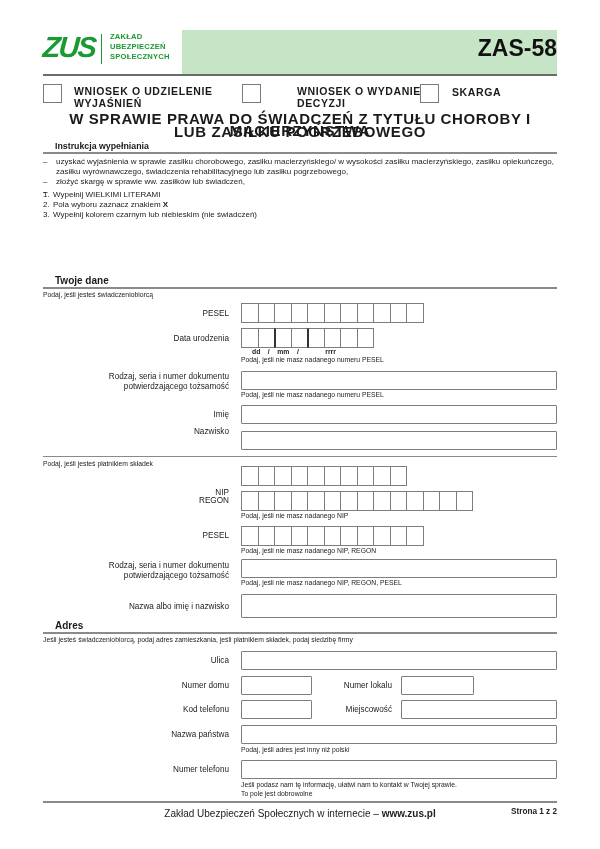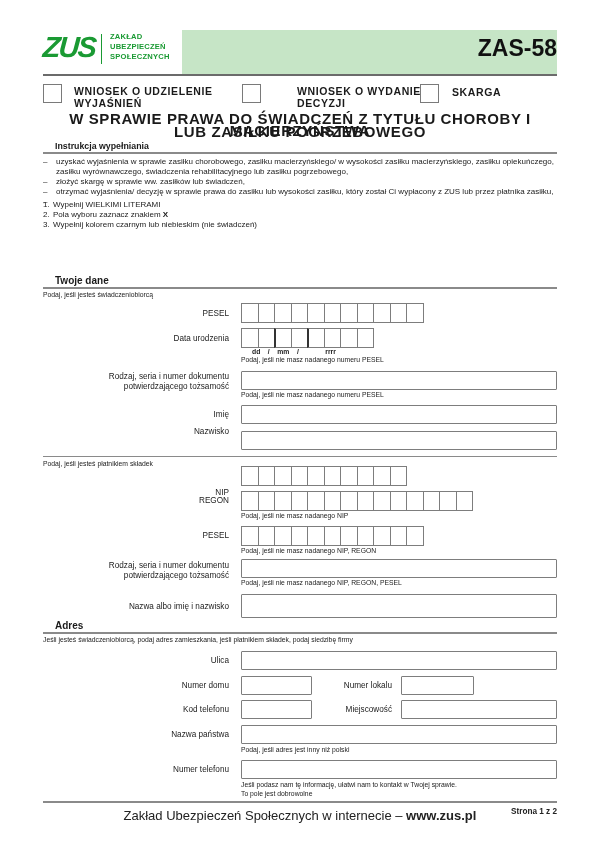--- a/index.html
+++ b/index.html
@@ -34,21 +34,21 @@
   .hint { font-size: 6.8px; color: #222; left: 241px; }
 
   .field { border: 1px solid #7d7d7d; background: #fff; border-radius: 1px; }
   .cells { display: flex; }
   .cells .cell { width: 17.5px; height: 20px; border: 1px solid #7d7d7d; margin-left: -1px; background: #fff; }
   .cells .cell:first-child { margin-left: 0; }
   .cells .cell.sep-l { border-left: 2px solid #333; }
 
   .date-sub { left: 252px; top: 348px; font-size: 6.8px; font-weight: 700; color: #222; }
   .footer-rule { left: 43px; top: 801px; width: 514px; height: 2px; background: #8a8a8a; }
-  .footer-text { left: 43px; width: 514px; top: 808px; text-align: center; font-size: 13px; color: #222; }
+  .footer-text { left: 43px; width: 514px; top: 808px; text-align: center; font-size: 10px; color: #222; }
   .footer-text b { font-weight: 700; }
   .page-num { right: 43px; top: 807px; font-size: 8.2px; font-weight: 700; color: #222; }
 </style>
 </head>
 <body>
 
 <div class="abs logo-zus">ZUS</div>
 <div class="abs logo-sep"></div>
 <div class="abs logo-text">
   <div>ZAKŁAD</div>
@@ -74,21 +74,21 @@
 
 <div class="abs title-line" style="top:113px;">W SPRAWIE PRAWA DO ŚWIADCZEŃ Z TYTUŁU CHOROBY I MACIERZYŃSTWA</div>
 <div class="abs title-line" style="top:126px;">LUB ZASIŁKU POGRZEBOWEGO</div>
 
 <div class="abs sec-head" style="top:141px;font-size:8.8px;">Instrukcja wypełniania</div>
 <div class="abs sec-rule" style="top:152px;"></div>
 
 <div class="abs instr" style="top:157px;">
   <div class="item"><span class="dash">–</span><span>uzyskać wyjaśnienia w sprawie zasiłku chorobowego, zasiłku macierzyńskiego/ w wysokości zasiłku macierzyńskiego, zasiłku opiekuńczego, zasiłku wyrównawczego, świadczenia rehabilitacyjnego lub zasiłku pogrzebowego,</span></div>
   <div class="item"><span class="dash">–</span><span>złożyć skargę w sprawie ww. zasiłków lub świadczeń,</span></div>
-  <div class="item"><span class="dash">–</span><span>otrzymać wyjaśnienia/ decyzję w sprawie prawa do zasiłku lub wysokości zasiłku, który został Ci wypłacony z ZUS lub przez płatnika zasiłku,</span></div>
+  <div class="item"><span class="dash">–</span></div>
   <div class="item"><span class="dash">–</span></div>
   <div style="height:3px"></div>
   <div class="num"><span class="n">1.</span><span>Wypełnij WIELKIMI LITERAMI</span></div>
   <div class="num"><span class="n">2.</span><span>Pola wyboru zaznacz znakiem </span><b>X</b></div>
   <div class="num"><span class="n">3.</span><span>Wypełnij kolorem czarnym lub niebieskim (nie świadczeń)</span></div>
 </div>
 
 <div class="abs sec-head" style="top:275px;">Twoje dane</div>
 <div class="abs sec-rule" style="top:287px;"></div>
 <div class="abs small" style="left:43px;top:291px;">Podaj, jeśli jesteś świadczeniobiorcą</div>

